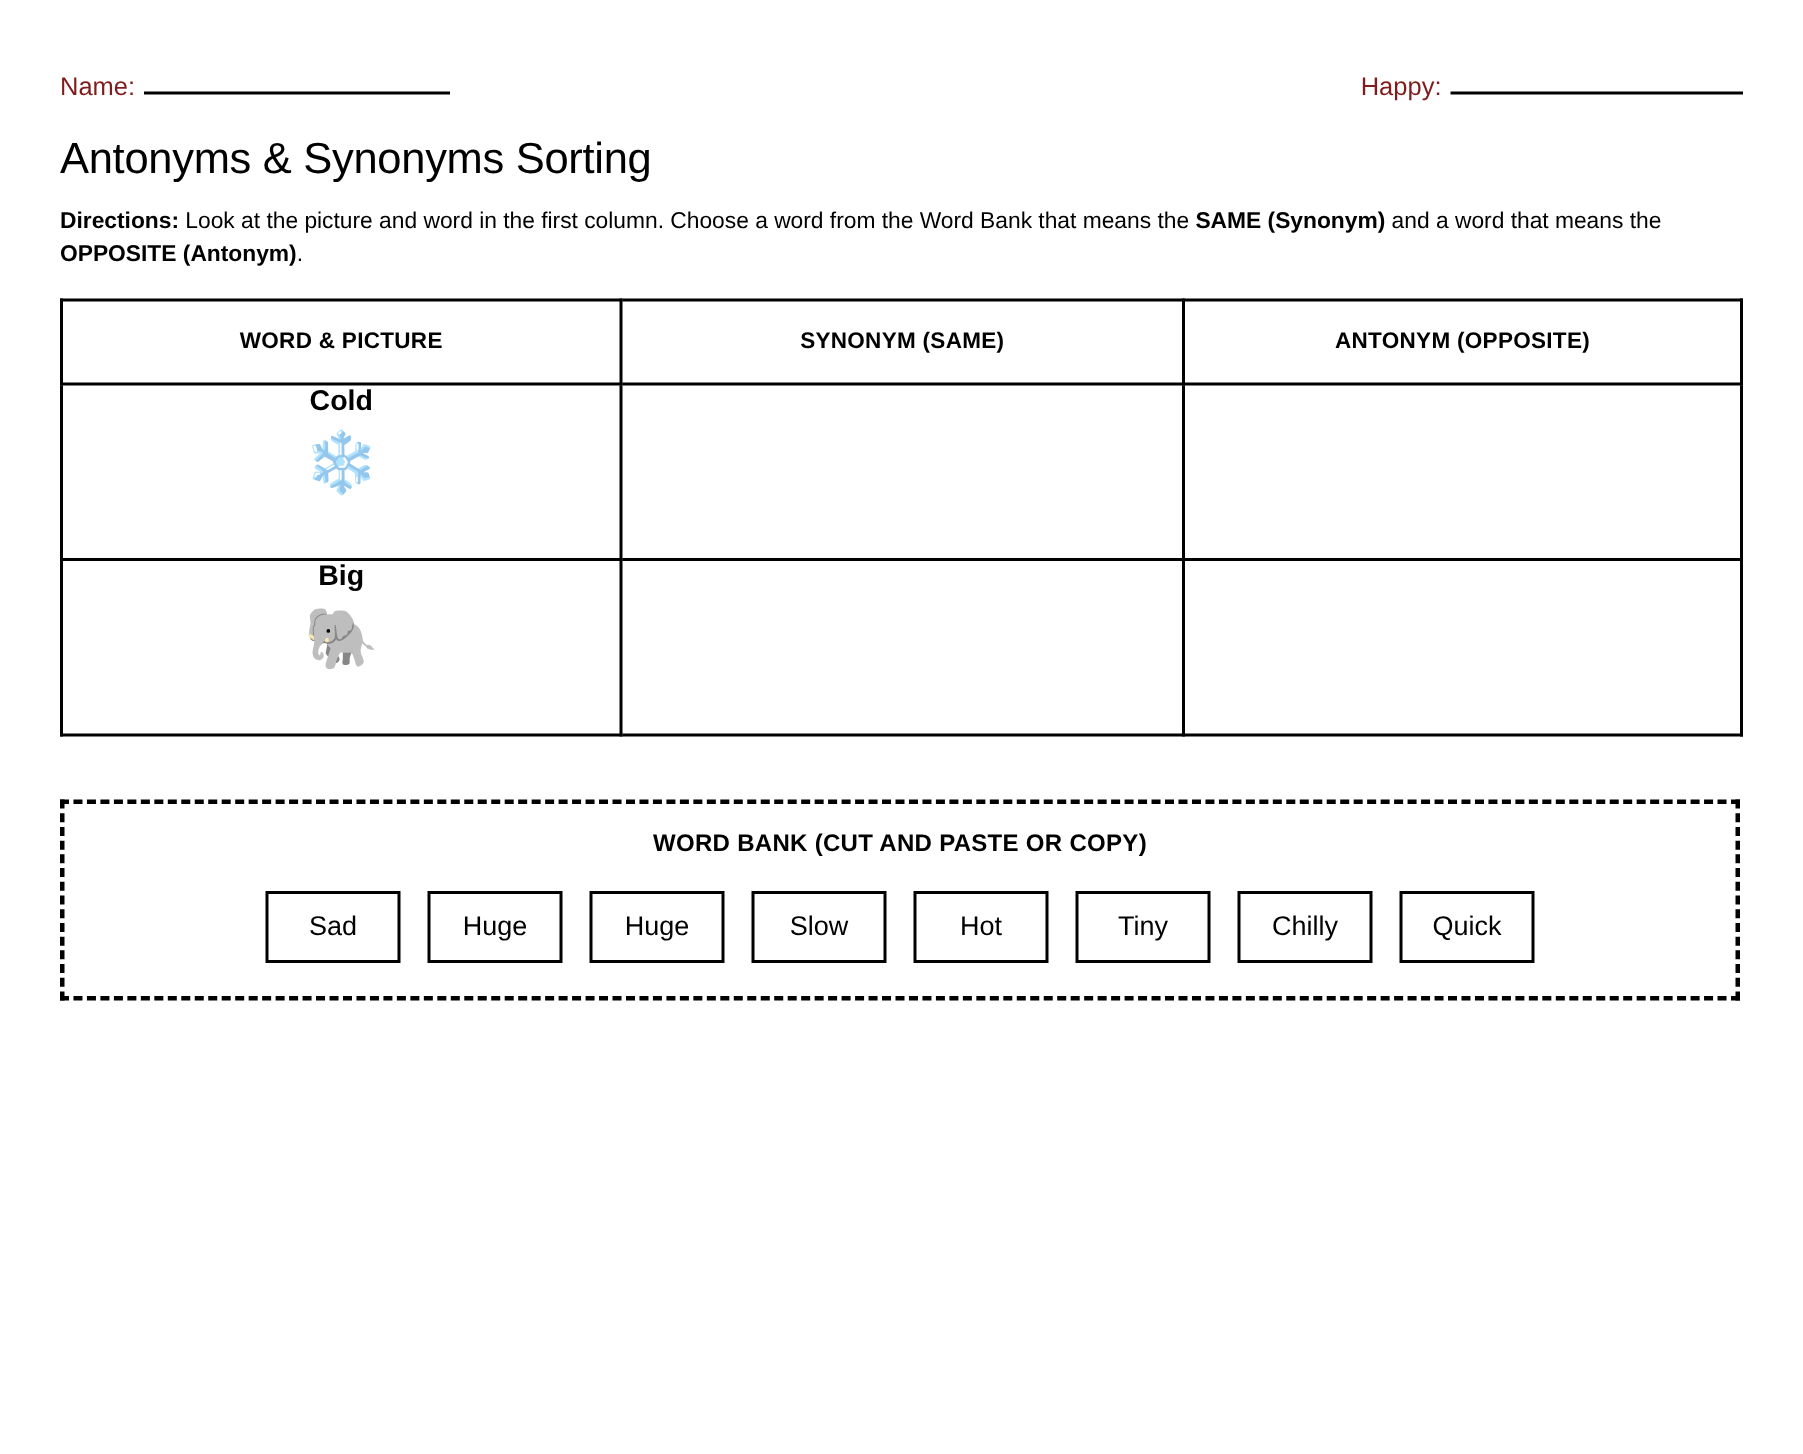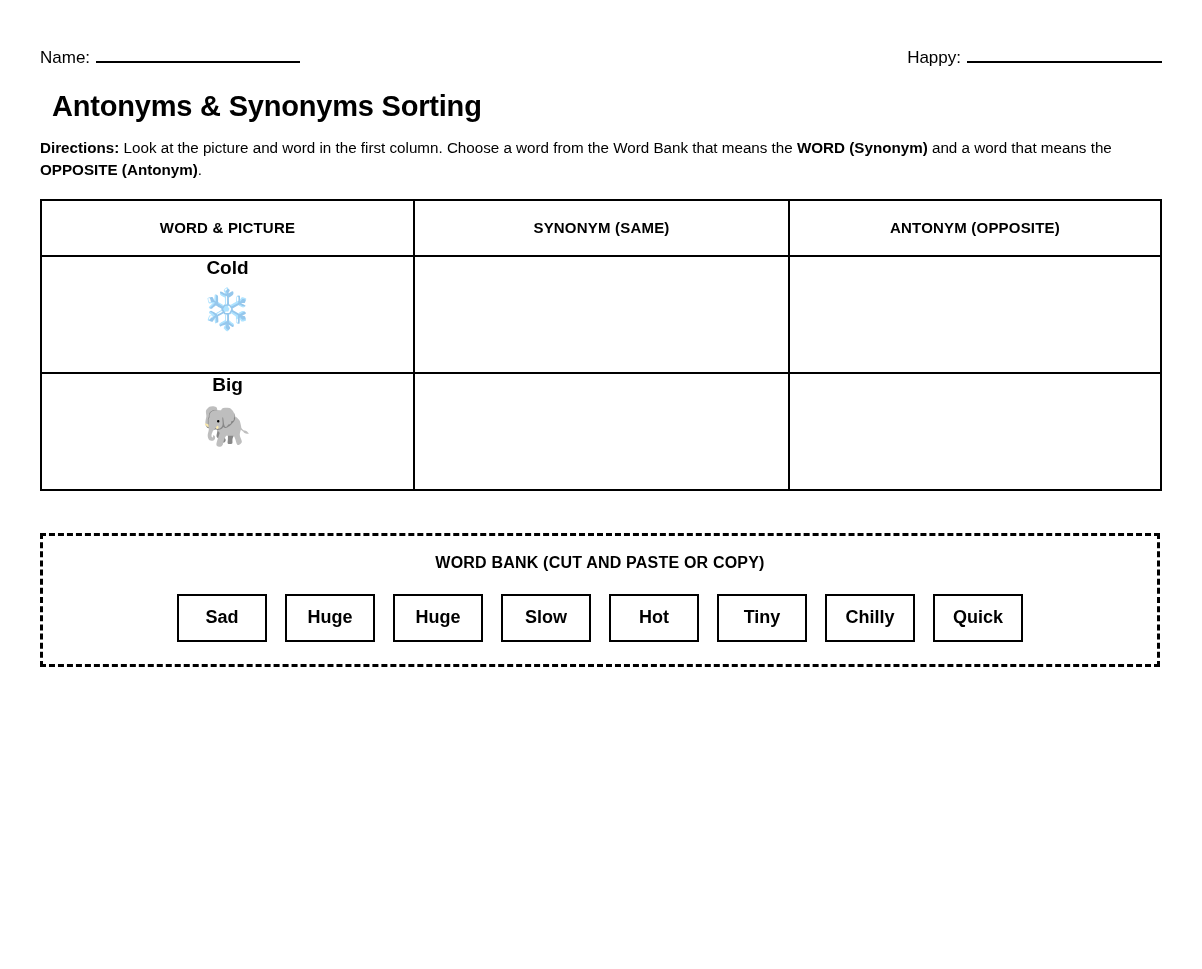--- a/index.html
+++ b/index.html
@@ -31,37 +31,37 @@
     padding-top: 34px;
     height: 34px;
   }
   .field {
     display: flex;
     align-items: baseline;
     white-space: nowrap;
   }
   .field-label {
     font-size: 17px;
-    color: #000000;
+    color: #7f1d1d;
   }
   .field-rule {
     display: inline-block;
     height: 0;
     border-bottom: 2px solid #000;
     margin-left: 6px;
     margin-bottom: 4px;
   }
   .rule-name { width: 204px; }
   .rule-date { width: 195px; }
 
   
   .worksheet-title {
-    margin: 22px 0 0 12px;
+    margin: 22px 0 0 0;
     font-size: 29px;
-    font-weight: bold;
+    font-weight: normal;
     letter-spacing: -0.2px;
     line-height: 1.15;
   }
 
   
   .directions {
     margin-top: 14px;
     font-size: 15.2px;
     line-height: 1.42;
     max-width: 1122px;
@@ -124,21 +124,20 @@
     text-align: center;
     font-size: 16px;
     font-weight: bold;
     letter-spacing: 0.2px;
   }
   .word-bank-tiles {
     margin-top: 22px;
     display: flex;
     justify-content: center;
     gap: 18px;
-    font-weight: bold;
   }
   .word-tile {
     min-width: 90px;
     height: 48px;
     box-sizing: border-box;
     border: 2px solid #000;
     background: #fff;
     display: flex;
     align-items: center;
     justify-content: center;
@@ -160,21 +159,21 @@
       <span class="field-rule rule-name"></span>
     </div>
     <div class="field">
       <span class="field-label">Happy:</span>
       <span class="field-rule rule-date"></span>
     </div>
   </div>
 
   <h1 class="worksheet-title">Antonyms &amp; Synonyms Sorting</h1>
 
-  <p class="directions"><b>Directions:</b><span> Look at the picture and word in the first column. Choose a word from the Word Bank that means the </span><b>WORD (Synonym)</b><span> and a word that means the </span><b>OPPOSITE (Antonym)</b><span>.</span></p>
+  <p class="directions"><b>Directions:</b><span> Look at the picture and word in the first column. Choose a word from the Word Bank that means the </span><b>SAME (Synonym)</b><span> and a word that means the </span><b>OPPOSITE (Antonym)</b><span>.</span></p>
 
   <table class="sort-table">
     <colgroup>
       <col class="c1">
         <col class="c2">
         <col class="c3">
     </colgroup>
     <thead>
       <tr>
         <th>WORD &amp; PICTURE</th>

